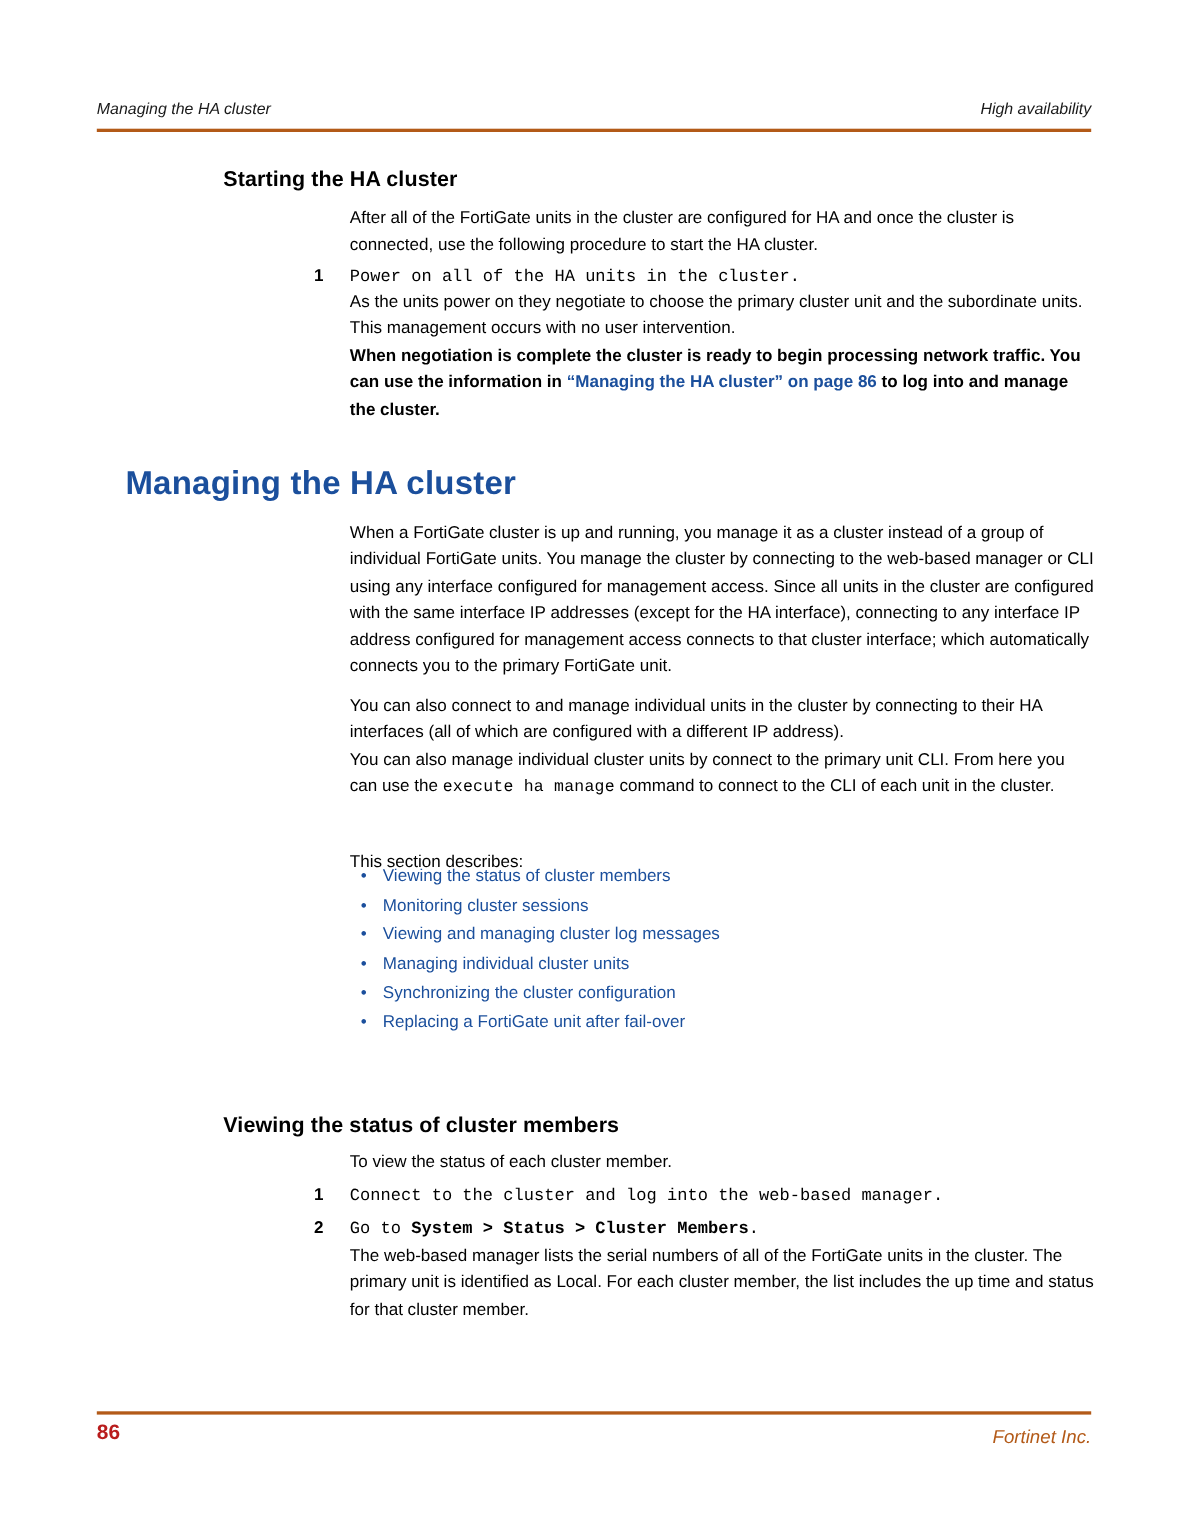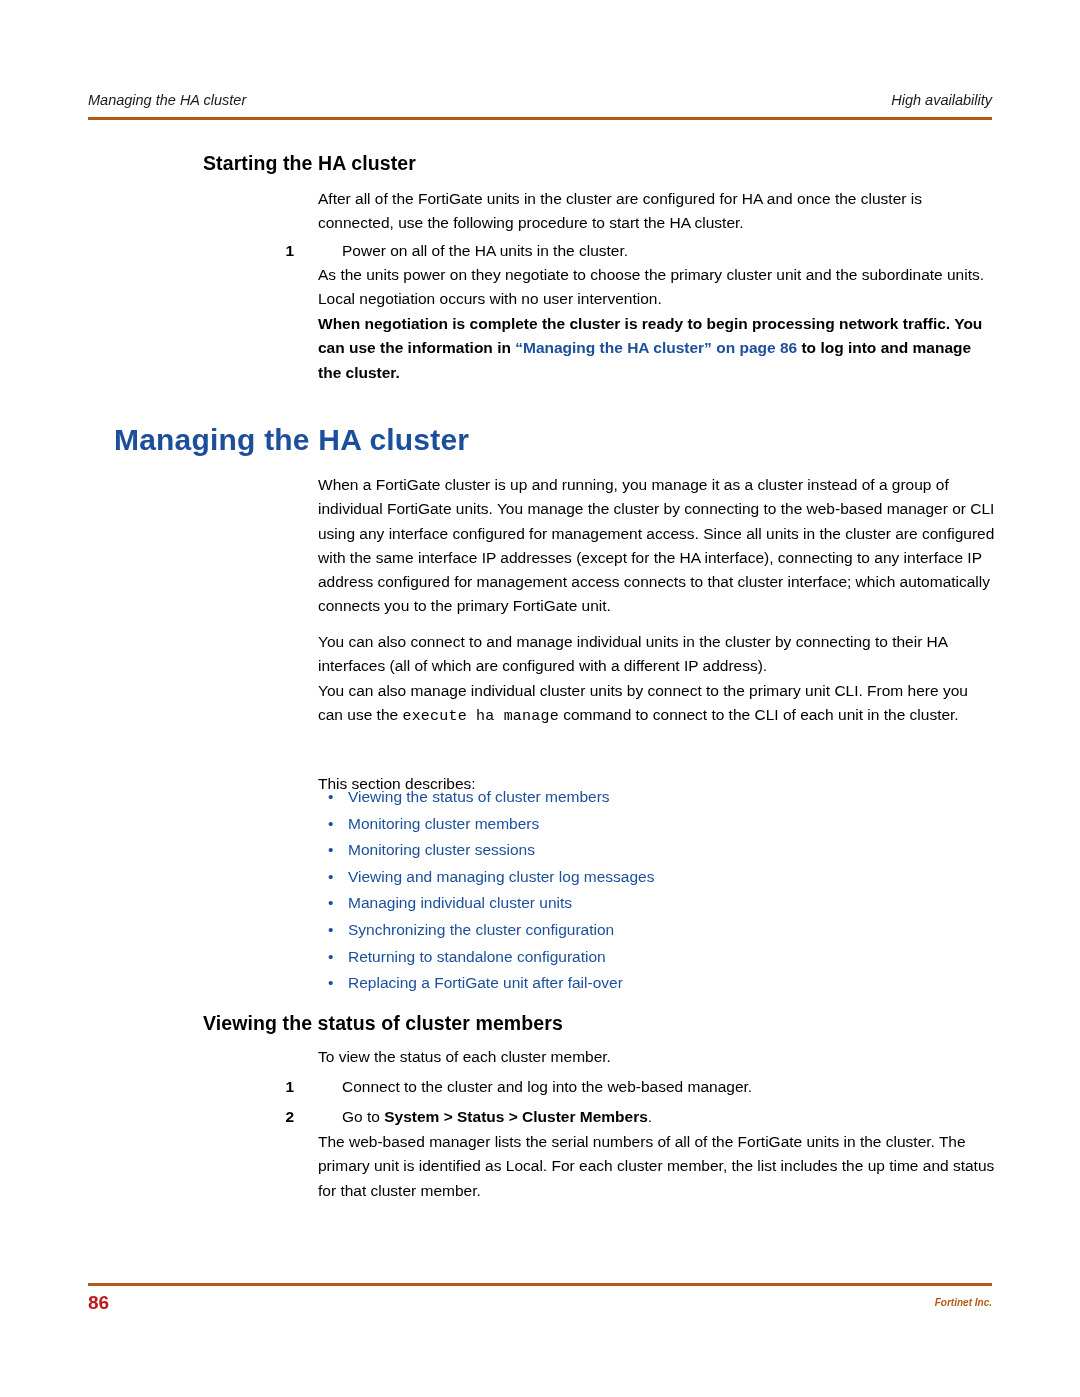--- a/index.html
+++ b/index.html
@@ -72,21 +72,22 @@
   .numitem .num {
     position: absolute;
     left: 0;
     top: 0;
     width: 24px;
     text-align: right;
     font-weight: bold;
   }
   .numitem .txt {
     display: block;
-    margin-left: 72px;
+    margin-left: 48px;
+    font-family: Liberation Mono, monospace;
   }
   .link {
     color: #1b4f9c;
   }
   .mono {
     font-family: Liberation Mono, monospace;
     font-size: 15px;
     letter-spacing: 0.2px;
   }
   .bullets {
@@ -123,22 +124,22 @@
     left: 88px;
     top: 1292px;
     font-size: 19px;
     font-weight: bold;
     color: #b91c1c;
   }
   .footer-right {
     position: absolute;
     right: 88px;
     top: 1297px;
-    font-size: 10px;
-    font-weight: bold;
+    font-size: 17px;
+    font-weight: normal;
     font-style: italic;
     color: #b35a18;
     text-align: right;
   }
 </style>
 </head>
 <body>
 
 <div class="page">
 
@@ -150,21 +151,21 @@
 
   <div class="h2" style="left:172px; top:152px;">Starting the HA cluster</div>
 
   <div class="para" style="left:318px; top:187px; width:675px;">After all of the FortiGate units in the cluster are configured for HA and once the cluster is connected, use the following procedure to start the HA cluster.</div>
 
   <div class="numitem" style="left:270px; top:239px; width:723px;">
     <span class="num">1</span>
     <span class="txt">Power on all of the HA units in the cluster.</span>
   </div>
 
-  <div class="para" style="left:318px; top:263px; width:675px;">As the units power on they negotiate to choose the primary cluster unit and the subordinate units. Local negotiation occurs with no user intervention.</div>
+  <div class="para" style="left:318px; top:263px; width:675px;">As the units power on they negotiate to choose the primary cluster unit and the subordinate units. This management occurs with no user intervention.</div>
 
   <div class="para" style="left:318px; top:312px; width:680px;font-weight:bold;">
     <span>When negotiation is complete the cluster is ready to begin processing network traffic. You can use the information in </span><span class="link">“Managing the HA cluster” on page 86</span><span> to log into and manage the cluster.</span>
   </div>
 
   <div class="h1" style="left:114px; top:423px;">Managing the HA cluster</div>
 
   <div class="para" style="left:318px; top:473px; width:678px;">When a FortiGate cluster is up and running, you manage it as a cluster instead of a group of individual FortiGate units. You manage the cluster by connecting to the web-based manager or CLI using any interface configured for management access. Since all units in the cluster are configured with the same interface IP addresses (except for the HA interface), connecting to any interface IP address configured for management access connects to that cluster interface; which automatically connects you to the primary FortiGate unit.</div>
 
   <div class="para" style="left:318px; top:630px; width:678px;">You can also connect to and manage individual units in the cluster by connecting to their HA interfaces (all of which are configured with a different IP address).</div>
@@ -173,36 +174,30 @@
     <span>You can also manage individual cluster units by connect to the primary unit CLI. From here you can use the </span><span class="mono">execute ha manage</span><span> command to connect to the CLI of each unit in the cluster.</span>
   </div>
 
   <div class="para" style="left:318px; top:772px; width:678px;">This section describes:</div>
 
   <div class="bullets" style="left:318px; top:784px;">
     <div class="row">
       <span>Viewing the status of cluster members</span>
     </div>
     <div class="row">
-      <span>Monitoring cluster members</span>
-    </div>
-    <div class="row">
       <span>Monitoring cluster sessions</span>
     </div>
     <div class="row">
       <span>Viewing and managing cluster log messages</span>
     </div>
     <div class="row">
       <span>Managing individual cluster units</span>
     </div>
     <div class="row">
       <span>Synchronizing the cluster configuration</span>
-    </div>
-    <div class="row">
-      <span>Returning to standalone configuration</span>
     </div>
     <div class="row">
       <span>Replacing a FortiGate unit after fail-over</span>
     </div>
   </div>
 
   <div class="h2" style="left:172px; top:1012px;">Viewing the status of cluster members</div>
 
   <div class="para" style="left:318px; top:1045px; width:678px;">To view the status of each cluster member.</div>
 

